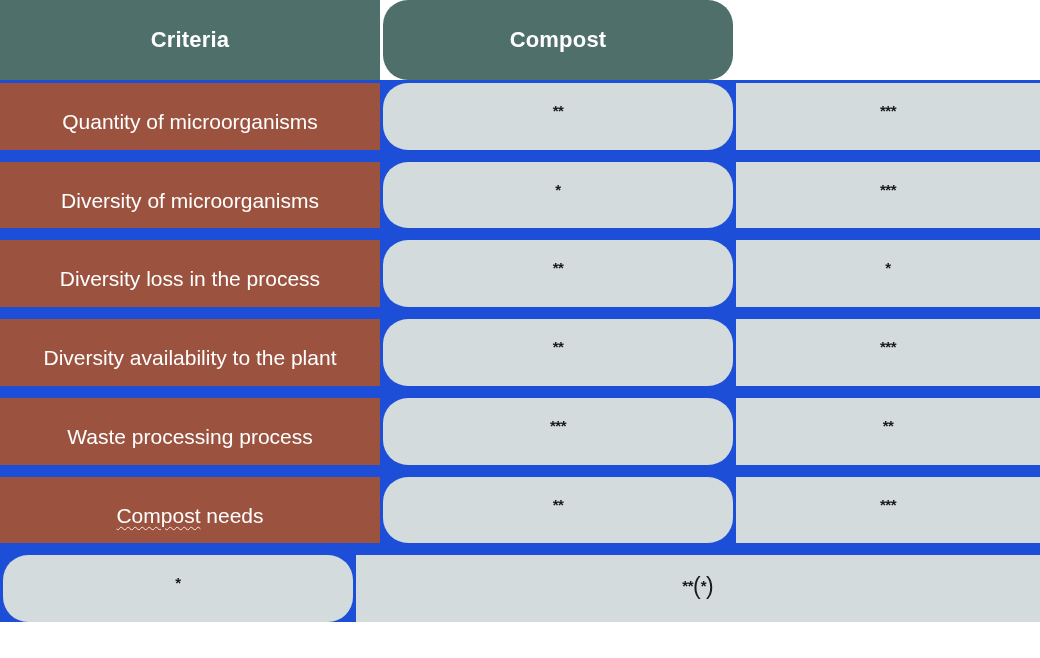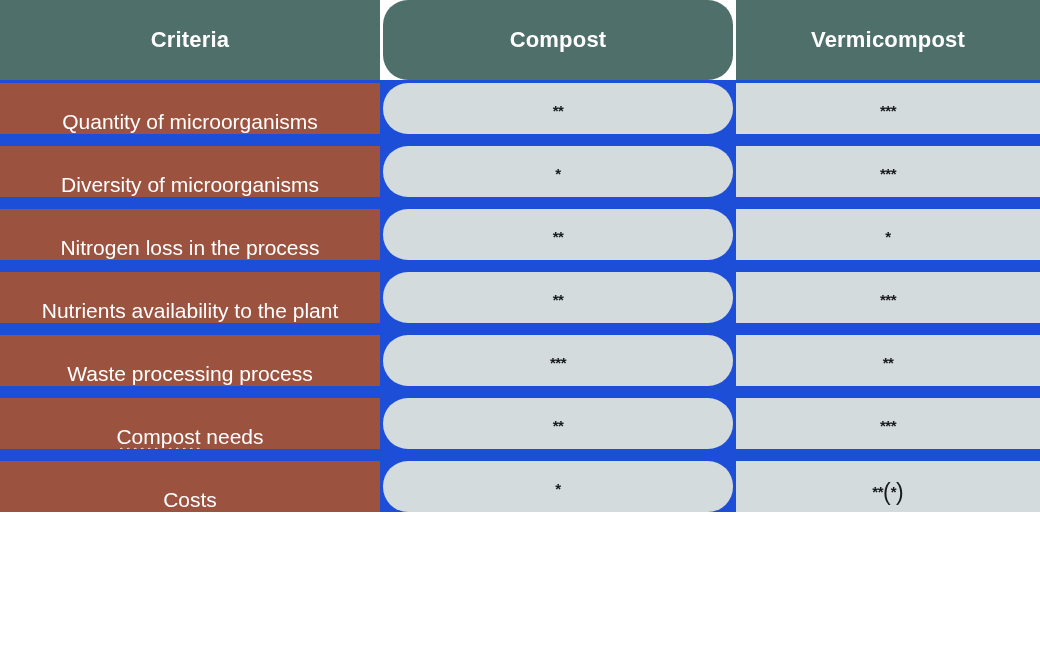--- a/index.html
+++ b/index.html
@@ -10,21 +10,21 @@
   }
   body {
     width: 1040px;
     height: 658px;
     overflow: hidden;
     font-family: "Liberation Sans", sans-serif;
   }
 
   .comparison-table {
     width: 1040px;
-    height: 512px;
+    height: 622px;
     display: flex;
     flex-direction: column;
     background: #ffffff;
     box-sizing: border-box;
   }
 
   
   .table-header {
     display: flex;
     height: 80px;
@@ -113,21 +113,20 @@
   }
 </style>
 </head>
 <body>
 
 <div class="comparison-table">
 
   <div class="table-header">
     <div class="header-cell col-criteria">Criteria</div>
     <div class="header-cell col-compost">Compost</div>
-    <div class="header-cell col-vermi">Vermicompost</div>
   </div>
 
   <div class="table-body">
       <div class="table-row">
         <div class="cell criteria-cell col-criteria">
           <span class="label-text">Quantity of microorganisms</span>
         </div>
         <div class="cell value-cell col-compost">
           <span class="stars">**</span>
         </div>
@@ -141,32 +140,32 @@
         </div>
         <div class="cell value-cell col-compost">
           <span class="stars">*</span>
         </div>
         <div class="cell value-cell col-vermi">
           <span class="stars">***</span>
         </div>
       </div>
       <div class="table-row">
         <div class="cell criteria-cell col-criteria">
-          <span class="label-text">Nitrogen loss in the process</span>
+          <span class="label-text">Diversity loss in the process</span>
         </div>
         <div class="cell value-cell col-compost">
           <span class="stars">**</span>
         </div>
         <div class="cell value-cell col-vermi">
           <span class="stars">*</span>
         </div>
       </div>
       <div class="table-row">
         <div class="cell criteria-cell col-criteria">
-          <span class="label-text">Nutrients availability to the plant</span>
+          <span class="label-text">Diversity availability to the plant</span>
         </div>
         <div class="cell value-cell col-compost">
           <span class="stars">**</span>
         </div>
         <div class="cell value-cell col-vermi">
           <span class="stars">***</span>
         </div>
       </div>
       <div class="table-row">
         <div class="cell criteria-cell col-criteria">
@@ -184,23 +183,20 @@
           <span class="label-text"><span class="misspelled">Compost</span> needs</span>
         </div>
         <div class="cell value-cell col-compost">
           <span class="stars">**</span>
         </div>
         <div class="cell value-cell col-vermi">
           <span class="stars">***</span>
         </div>
       </div>
       <div class="table-row">
-        <div class="cell criteria-cell col-criteria">
-          <span class="label-text">Costs</span>
-        </div>
         <div class="cell value-cell col-compost">
           <span class="stars">*</span>
         </div>
         <div class="cell value-cell col-vermi">
           <span class="stars"><span>*</span><span>*</span><span class="paren">(</span><span>*</span><span class="paren">)</span></span>
         </div>
       </div>
     </div>
 
 </div>

